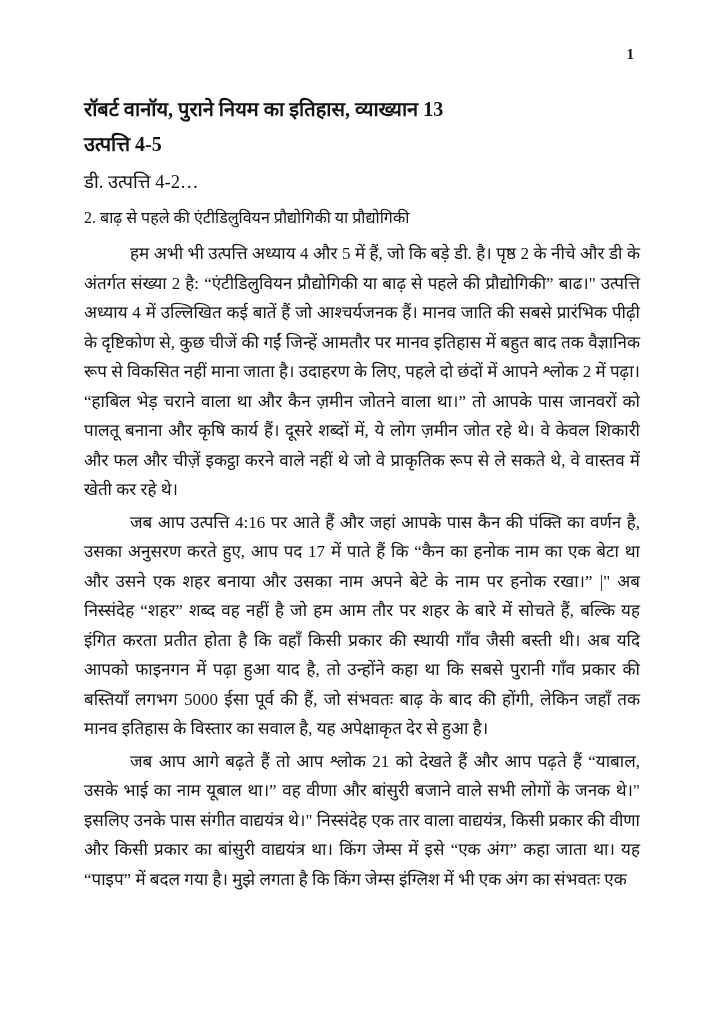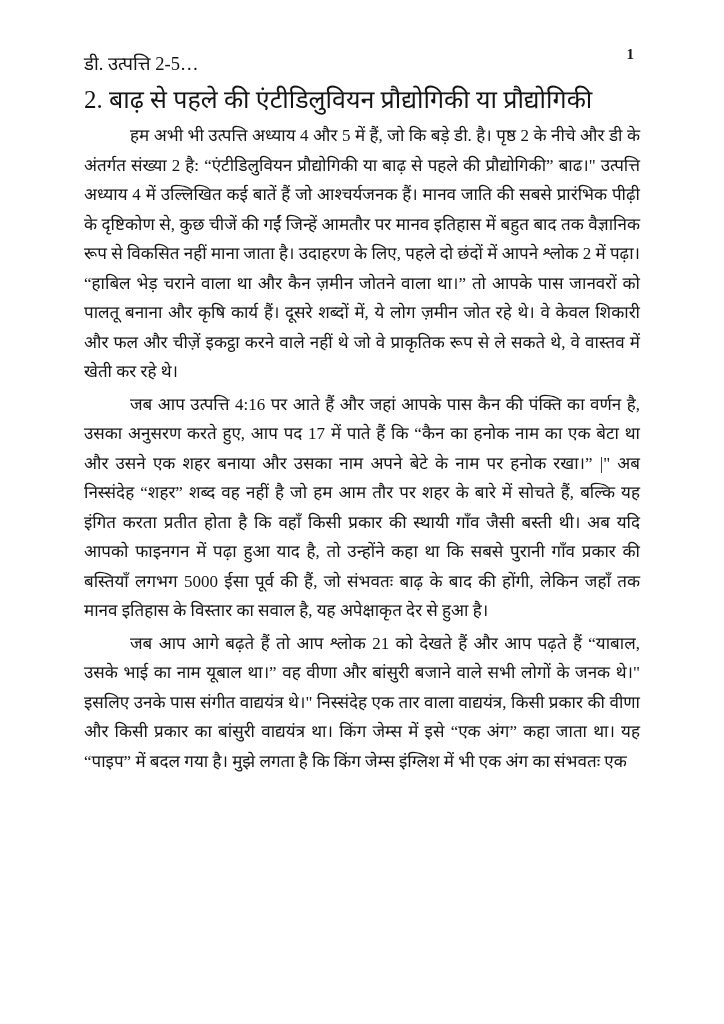--- a/index.html
+++ b/index.html
@@ -40,40 +40,44 @@
     font-size: 20px;
     font-weight: bold;
     line-height: 35px;
   }
   .section-label {
     font-size: 18.5px;
     line-height: 36px;
     margin-top: 2px;
   }
   .section-heading {
-    font-size: 25px;
+    font-size: 16px;
     line-height: 36px;
   }
   .para {
     font-size: 17px;
     line-height: 29.5px;
     text-align: justify;
     text-indent: 46px;
     margin-top: 3px;
   }
 </style>
 </head>
 <body>
 
 <div class="page">
 
   <div class="page-number">1</div>
 
+  <div class="title-block">
+    <div class="doc-title">रॉबर्ट वानॉय, पुराने नियम का इतिहास, व्याख्यान 13</div>
+    <div class="doc-subtitle">उत्पत्ति 4-5</div>
+  </div>
 
-  <div class="section-label">डी. उत्पत्ति 2-5…</div>
+  <div class="section-label">डी. उत्पत्ति 4-2…</div>
 
   <div class="section-heading">2. बाढ़ से पहले की एंटीडिलुवियन प्रौद्योगिकी या प्रौद्योगिकी</div>
 
   <p class="para">हम अभी भी उत्पत्ति अध्याय 4 और 5 में हैं, जो कि बड़े डी. है। पृष्ठ 2 के नीचे और डी के अंतर्गत संख्या 2 है: “एंटीडिलुवियन प्रौद्योगिकी या बाढ़ से पहले की प्रौद्योगिकी” बाढ।" उत्पत्ति अध्याय 4 में उल्लिखित कई बातें हैं जो आश्चर्यजनक हैं। मानव जाति की सबसे प्रारंभिक पीढ़ी के दृष्टिकोण से, कुछ चीजें की गईं जिन्हें आमतौर पर मानव इतिहास में बहुत बाद तक वैज्ञानिक रूप से विकसित नहीं माना जाता है। उदाहरण के लिए, पहले दो छंदों में आपने श्लोक 2 में पढ़ा। “हाबिल भेड़ चराने वाला था और कैन ज़मीन जोतने वाला था।” तो आपके पास जानवरों को पालतू बनाना और कृषि कार्य हैं। दूसरे शब्दों में, ये लोग ज़मीन जोत रहे थे। वे केवल शिकारी और फल और चीज़ें इकट्ठा करने वाले नहीं थे जो वे प्राकृतिक रूप से ले सकते थे, वे वास्तव में खेती कर रहे थे।</p>
 
   <p class="para">जब आप उत्पत्ति 4:16 पर आते हैं और जहां आपके पास कैन की पंक्ति का वर्णन है, उसका अनुसरण करते हुए, आप पद 17 में पाते हैं कि “कैन का हनोक नाम का एक बेटा था और उसने एक शहर बनाया और उसका नाम अपने बेटे के नाम पर हनोक रखा।” |" अब निस्संदेह “शहर” शब्द वह नहीं है जो हम आम तौर पर शहर के बारे में सोचते हैं, बल्कि यह इंगित करता प्रतीत होता है कि वहाँ किसी प्रकार की स्थायी गाँव जैसी बस्ती थी। अब यदि आपको फाइनगन में पढ़ा हुआ याद है, तो उन्होंने कहा था कि सबसे पुरानी गाँव प्रकार की बस्तियाँ लगभग 5000 ईसा पूर्व की हैं, जो संभवतः बाढ़ के बाद की होंगी, लेकिन जहाँ तक मानव इतिहास के विस्तार का सवाल है, यह अपेक्षाकृत देर से हुआ है।</p>
 
   <p class="para">जब आप आगे बढ़ते हैं तो आप श्लोक 21 को देखते हैं और आप पढ़ते हैं “याबाल, उसके भाई का नाम यूबाल था।” वह वीणा और बांसुरी बजाने वाले सभी लोगों के जनक थे।" इसलिए उनके पास संगीत वाद्ययंत्र थे।" निस्संदेह एक तार वाला वाद्ययंत्र, किसी प्रकार की वीणा और किसी प्रकार का बांसुरी वाद्ययंत्र था। किंग जेम्स में इसे “एक अंग” कहा जाता था। यह “पाइप” में बदल गया है। मुझे लगता है कि किंग जेम्स इंग्लिश में भी एक अंग का संभवतः एक</p>
 
 </div>

